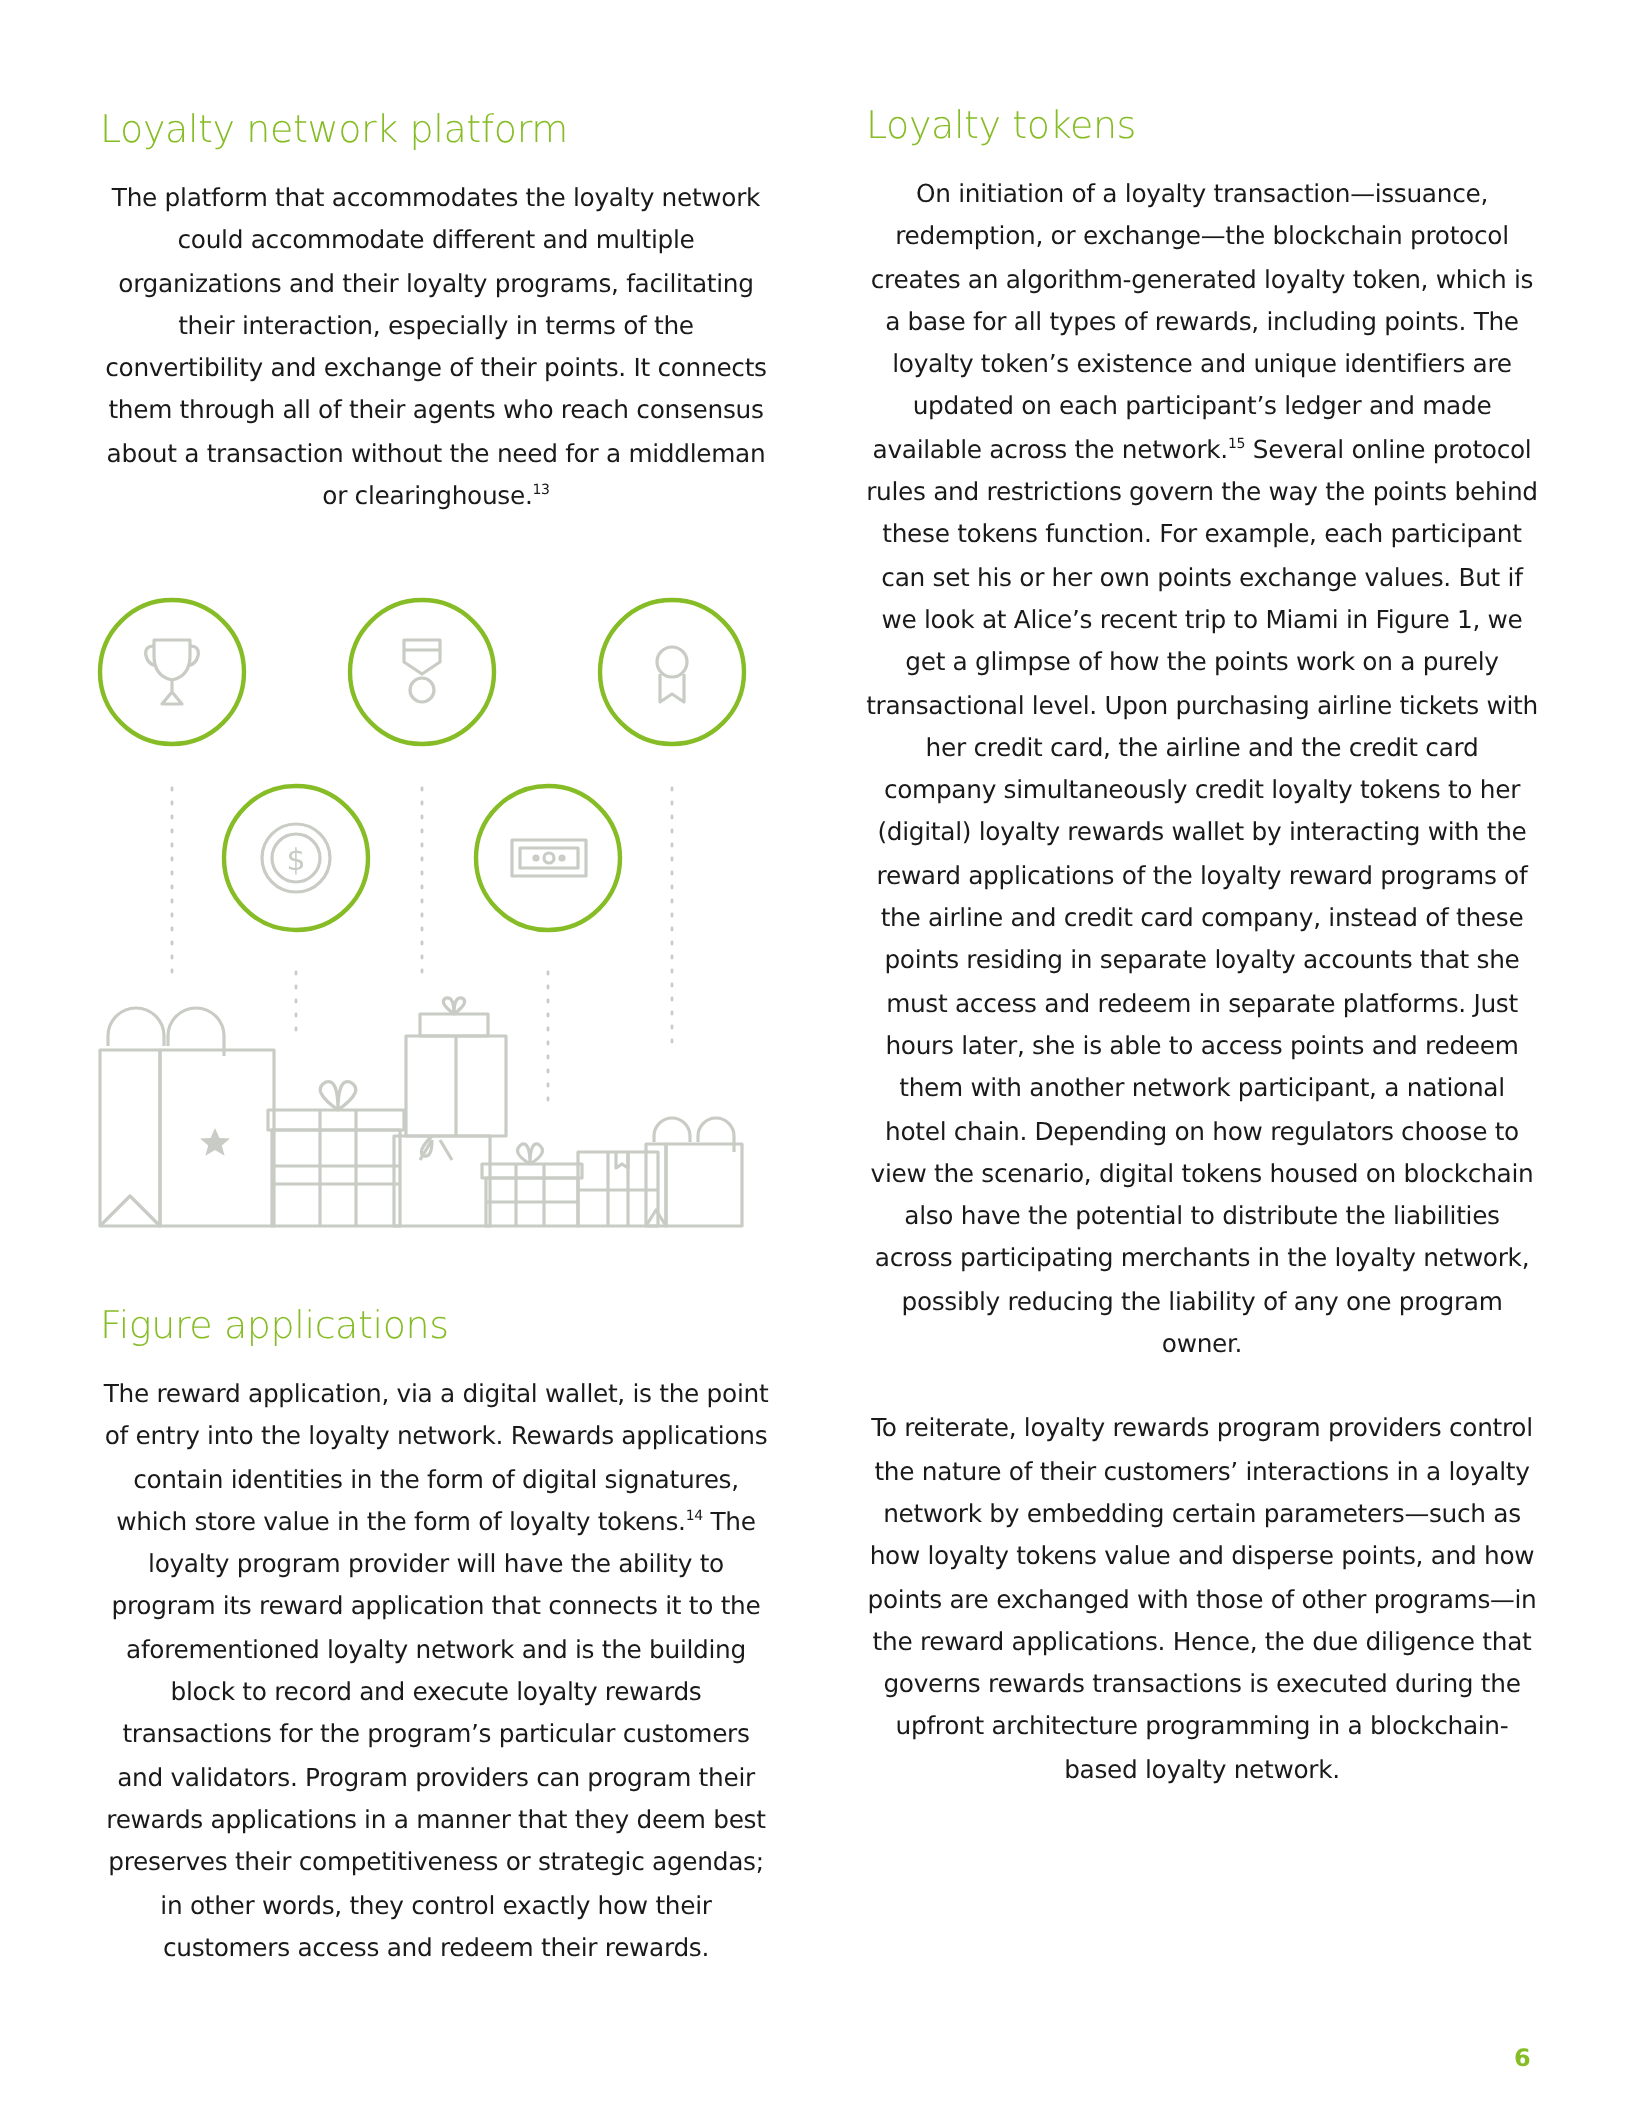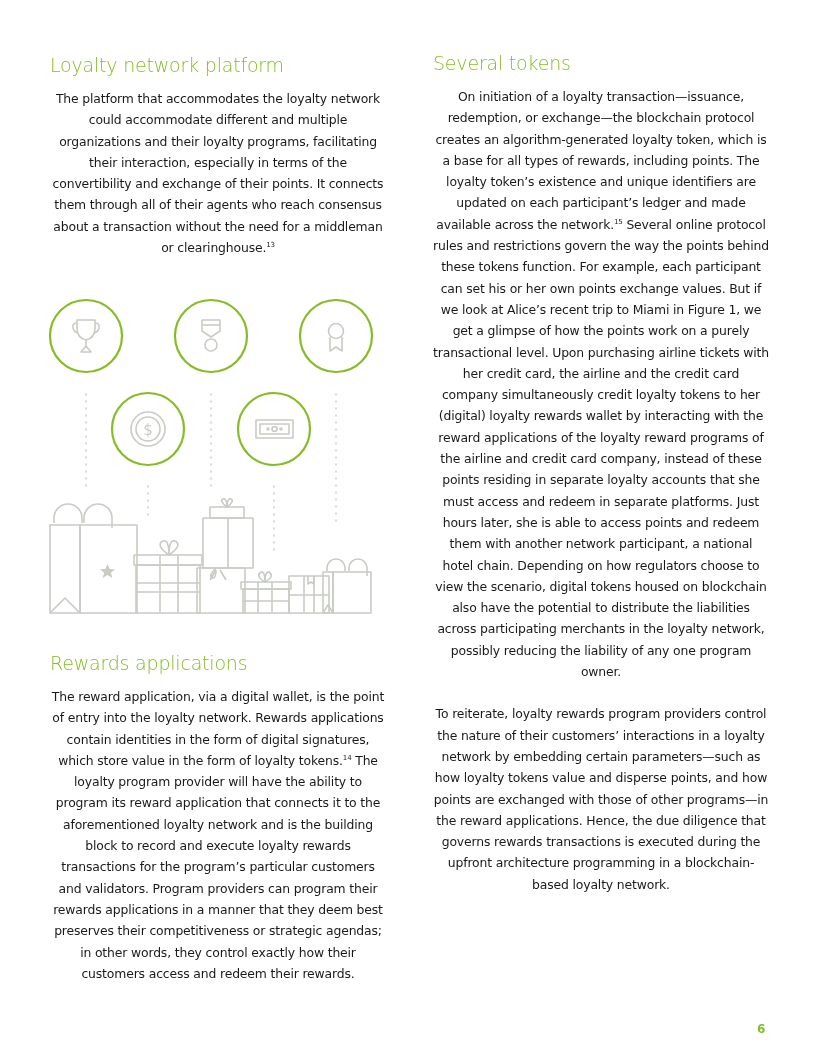--- a/index.html
+++ b/index.html
@@ -113,24 +113,24 @@
       <rect x="279" y="276" width="10" height="41"></rect>
       <rect x="289" y="276" width="38" height="41"></rect>
       <path d="M279 317 l5 -8 l5 8"></path>
     </g>
   </g>
   <path d="M63.5 268 l2.2 5 5.3 0.3 -4.1 3.4 1.4 5.2 -4.8 -2.9 -4.8 2.9 1.4 -5.2 -4.1 -3.4 5.3 -0.3 z" fill="#c8ccc4"></path>
   <text x="104" y="139" text-anchor="middle" font-size="15" fill="#c8ccc4" font-family="DejaVu Sans, sans-serif">$</text>
 </svg>
 
 <div id="rewards-section">
-  <h2>Rewards applications</h2>
+  <h2>Figure applications</h2>
   <p><span>The reward application, via a digital wallet, is the point of entry into the loyalty network. Rewards applications contain identities in the form of digital signatures, which store value in the form of loyalty tokens.</span><sup>14</sup><span> The loyalty program provider will have the ability to program its reward application that connects it to the aforementioned loyalty network and is the building block to record and execute loyalty rewards transactions for the program’s particular customers and validators. Program providers can program their rewards applications in a manner that they deem best preserves their competitiveness or strategic agendas; in other words, they control exactly how their customers access and redeem their rewards.</span></p>
 </div>
 
 <div class="col col-right">
-  <h2>Several tokens</h2>
+  <h2>Loyalty tokens</h2>
   <p><span>On initiation of a loyalty transaction—issuance, redemption, or exchange—the blockchain protocol creates an algorithm-generated loyalty token, which is a base for all types of rewards, including points. The loyalty token’s existence and unique identifiers are updated on each participant’s ledger and made available across the network.</span><sup>15</sup><span>  Several online protocol rules and restrictions govern the way the points behind these tokens function. For example, each participant can set his or her own points exchange values. But if we look at Alice’s recent trip to Miami in Figure 1, we get a glimpse of how the points work on a purely transactional level. Upon purchasing airline tickets with her credit card, the airline and the credit card company simultaneously credit loyalty tokens to her (digital) loyalty rewards wallet by interacting with the reward applications of the loyalty reward programs of the airline and credit card company, instead of these points residing in separate loyalty accounts that she must access and redeem in separate platforms. Just hours later, she is able to access points and redeem them with another network participant, a national hotel chain. Depending on how regulators choose to view the scenario, digital tokens housed on blockchain also have the potential to distribute the liabilities across participating merchants in the loyalty network, possibly reducing the liability of any one program owner.</span></p>
   <div class="gap"></div>
   <p>To reiterate, loyalty rewards program providers control the nature of their customers’ interactions in a loyalty network by embedding certain parameters—such as how loyalty tokens value and disperse points, and how points are exchanged with those of other programs—in the reward applications. Hence, the due diligence that governs rewards transactions is executed during the upfront architecture programming in a blockchain-based loyalty network.</p>
 </div>
 
 <div class="page-num">6</div>
 
 </body></html>

